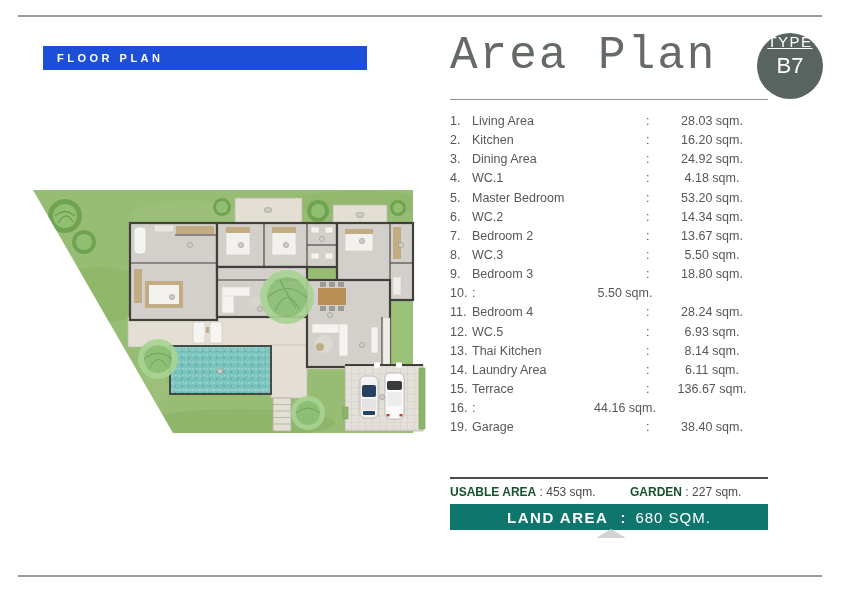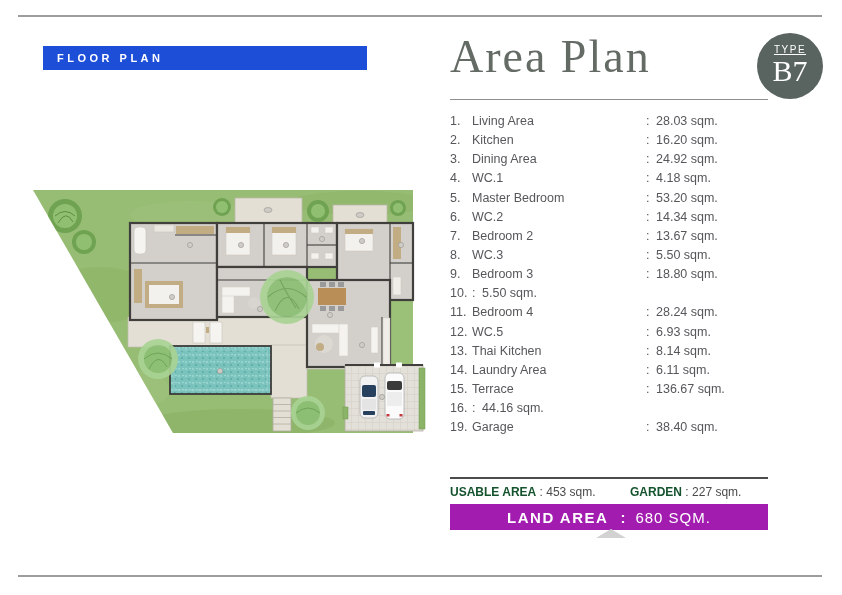--- a/index.html
+++ b/index.html
@@ -12,41 +12,41 @@
   
   .fp-banner{position:absolute;left:43px;top:46px;width:324px;height:24px;background:#1d4ed8;
              color:#ffffff;font-size:11px;font-weight:bold;letter-spacing:3.5px;
              line-height:24px;padding-left:14px;box-sizing:border-box;}
 
   
   .plan-wrap{position:absolute;left:30px;top:185px;width:400px;height:262px;}
 
   
   .title{position:absolute;left:450px;top:30px;width:300px;
-         font-family:Liberation Serif, serif;font-size:46px;font-weight:400;
+         font-family:Liberation Mono, monospace;font-size:46px;font-weight:400;
          color:#646a64;letter-spacing:2px;}
   .badge{position:absolute;left:757px;top:33px;width:66px;height:66px;border-radius:50%;
          background:#59635f;color:#ffffff;text-align:center;box-sizing:border-box;}
-  .badge .t{display:block;margin-top:11px;font-size:10px;letter-spacing:1.5px;text-decoration:underline;}
-  .badge .c{display:block;font-size:30px;line-height:32px;font-weight:500;font-family:Liberation Serif, serif;}
+  .badge .t{display:block;margin-top:0;font-size:15px;letter-spacing:1.5px;text-decoration:underline;}
+  .badge .c{display:block;font-size:22px;line-height:32px;font-weight:500;}
   .title-underline{position:absolute;left:450px;top:99px;width:318px;height:1px;background:#8f8f8f;}
 
   .area-list{position:absolute;left:450px;top:114px;width:318px;}
   .area-row{display:flex;align-items:baseline;height:19.15px;font-size:12.5px;color:#55575a;
             font-weight:500;}
   .area-row .num{width:22px;}
   .area-row .label{width:174px;}
   .area-row .sep{width:10px;}
-  .area-row .area{flex:1;}
+  .area-row .area{flex:1;text-align:center;}
 
   .summary-line{position:absolute;left:450px;top:477px;width:318px;height:2px;background:#4c4c4c;}
   .summary{position:absolute;left:450px;top:485px;width:318px;height:16px;font-size:12px;color:#4a4a4a;}
   .summary .lab{font-weight:bold;color:#14532d;}
   .summary .g{position:absolute;left:180px;top:0;}
-  .land-banner{position:absolute;left:450px;top:504px;width:318px;height:26px;background:#a21caf;
+  .land-banner{position:absolute;left:450px;top:504px;width:318px;height:26px;background:#0f766e;
                color:#ffffff;display:flex;align-items:center;justify-content:center;font-size:15px;}
   .land-banner .lab{font-weight:bold;letter-spacing:1.5px;}
   .land-banner .sep{margin:0 10px 0 12px;font-weight:bold;}
   .land-banner .val{letter-spacing:1px;}
   .fold-tri{position:absolute;left:596px;top:529px;width:0;height:0;
             border-left:15px solid transparent;border-right:15px solid transparent;
             border-bottom:9px solid #d2d2d2;}
 </style>
 </head>
 <body>

